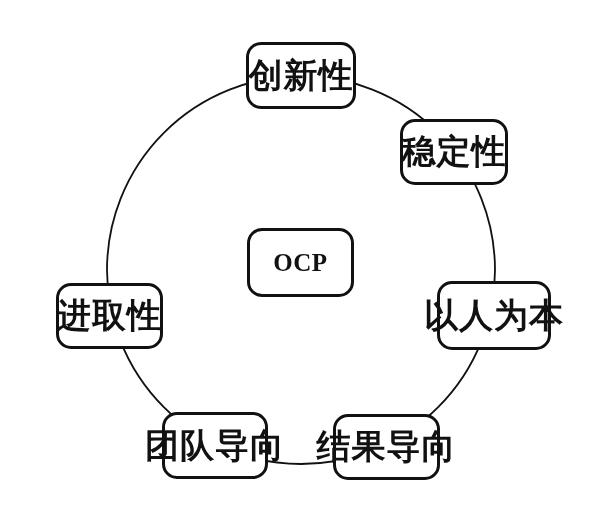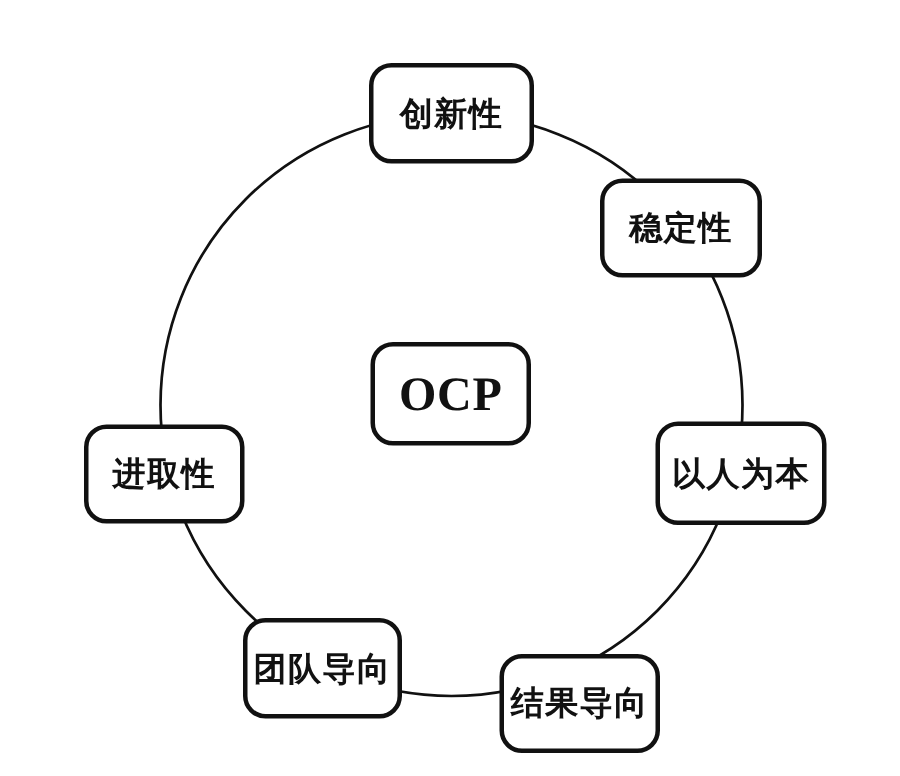--- a/index.html
+++ b/index.html
@@ -24,38 +24,38 @@
   .node {
     position: absolute;
     box-sizing: border-box;
     background: #ffffff;
     border: 3px solid #111111;
     border-radius: 15px;
     display: flex;
     align-items: center;
     justify-content: center;
     font-weight: 700;
-    font-size: 22px;
+    font-size: 34px;
     color: #111111;
     z-index: 1;
     letter-spacing: 1px;
     white-space: nowrap;
   }
   
   .node-innovation   { left: 246px; top: 42px;  width: 110px; height: 67px; }
   .node-stability    { left: 400px; top: 119px; width: 108px; height: 66px; }
   .node-people       { left: 437px; top: 281px; width: 114px; height: 69px; }
-  .node-results      { left: 333px; top: 414px; width: 107px; height: 66px; margin-top: 22px; }
+  .node-results      { left: 333px; top: 414px; width: 107px; height: 66px; }
   .node-detail       { left: 162px; top: 412px; width: 106px; height: 67px; }
   .node-enterprising { left: 56px;  top: 283px; width: 107px; height: 66px; text-align: center; }
   .node-team         { left: 95px;  top: 118px; width: 108px; height: 69px; }
   
   .node-center {
     left: 247px; top: 228px; width: 107px; height: 69px;
-    font-size: 32px;
+    font-size: 25px;
     letter-spacing: 0.5px;
   }
 </style>
 </head>
 <body>
 
 <div class="canvas">
 
   <svg class="ring-svg" width="600" height="517" viewBox="0 0 600 517" aria-hidden="true">
     <circle cx="301" cy="270" r="194" fill="none" stroke="#111111" stroke-width="1.8"></circle>

